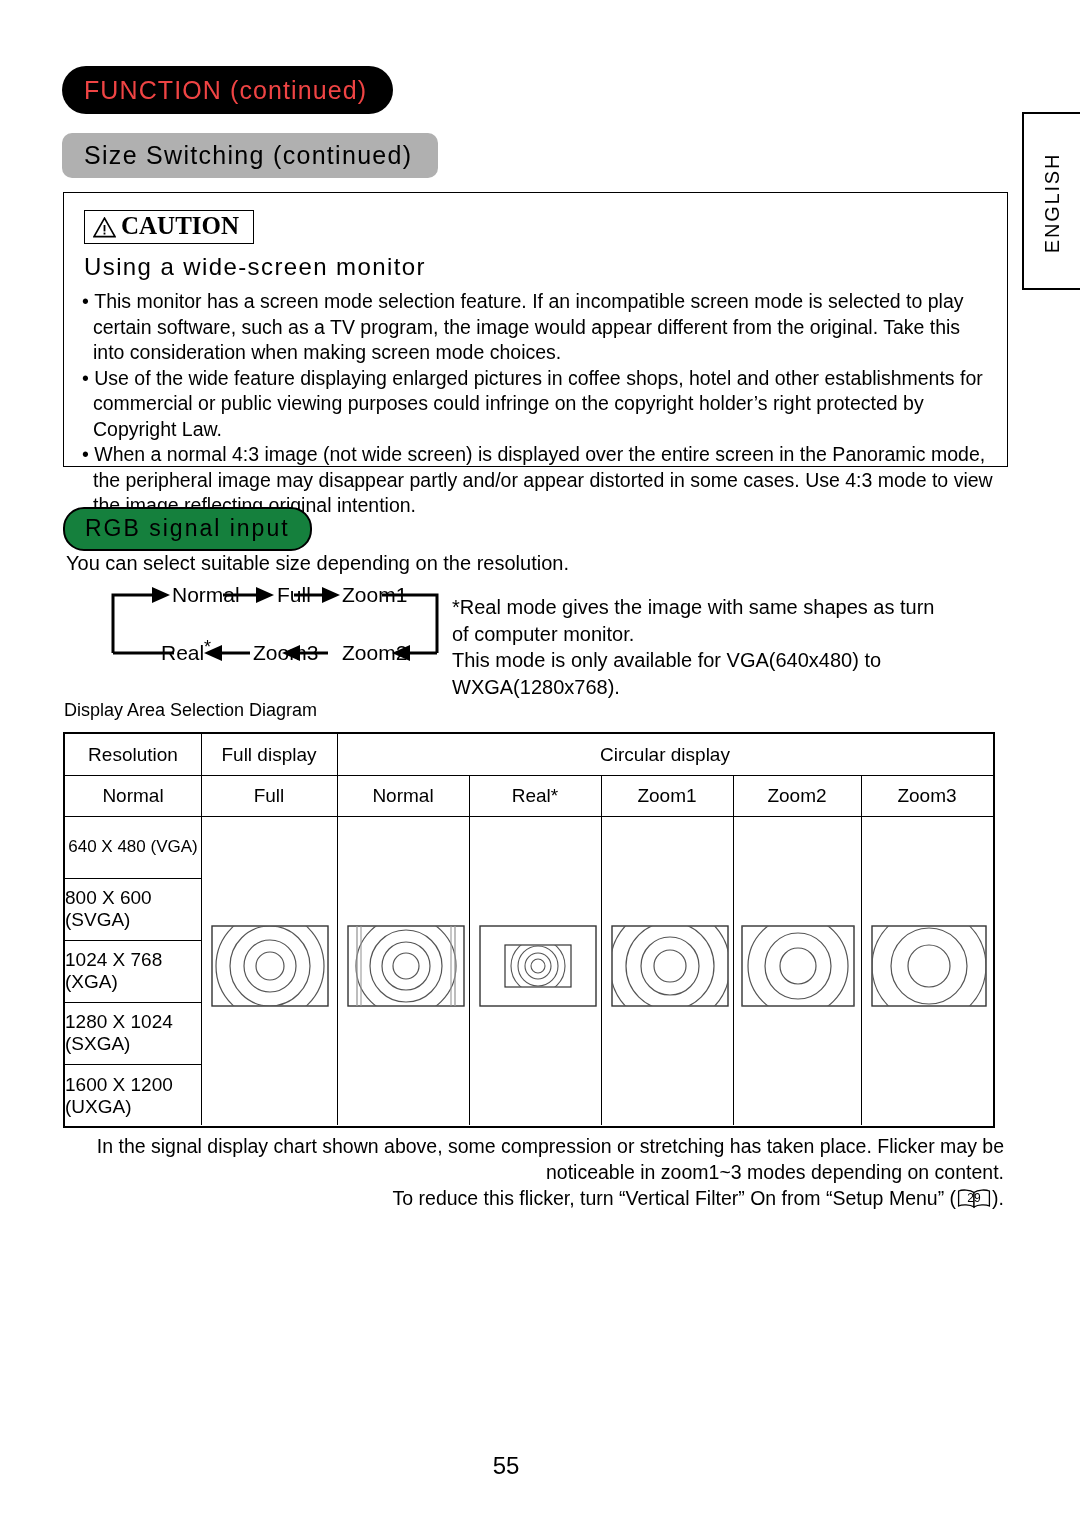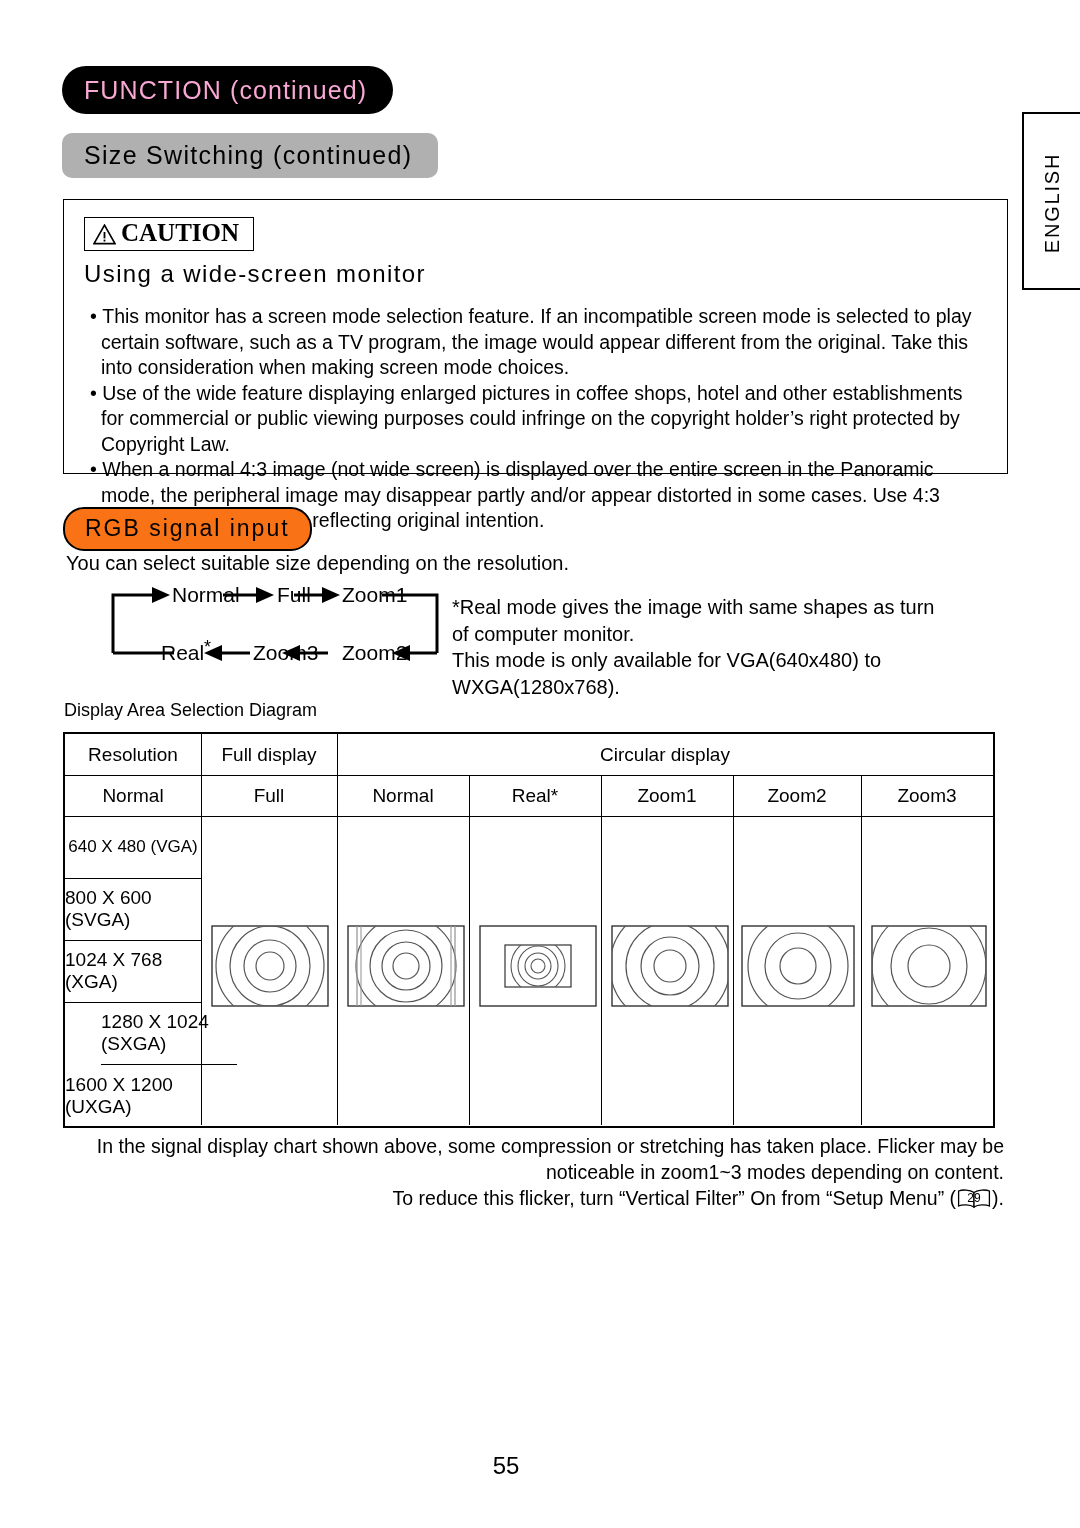--- a/index.html
+++ b/index.html
@@ -11,21 +11,21 @@
     position:relative;
     overflow:hidden;
   }
 
   
   #header-area{position:absolute;left:0;top:0;width:1080px;}
   .pill-black{
     position:absolute;left:62px;top:66px;
     height:48px;line-height:48px;
     padding:0 26px 0 22px;
-    background:#000;color:#f9a8d4;
+    background:#000;color:#ef4444;
     border-radius:26px;
     font-size:25px;letter-spacing:1.1px;
     white-space:nowrap;
   }
   .pill-gray{
     position:absolute;left:62px;top:133px;
     height:45px;line-height:45px;
     padding:0 26px 0 22px;
     background:#b0b0b0;color:#000000;
     border-radius:10px;
@@ -45,21 +45,21 @@
     position:absolute;left:0;top:0;width:178px;height:56px;
     transform:rotate(-90deg);
     transform-origin:0 0;
     translate:0 178px;
     display:flex;align-items:center;justify-content:center;
     font-size:20px;letter-spacing:1.8px;
   }
 
   
   #caution-box{
-    position:absolute;left:63px;top:199px;
+    position:absolute;left:63px;top:192px;
     width:945px;height:275px;
     border:1.5px solid #000;
     box-sizing:border-box;
     background:#fff;
   }
   #caution-badge{
     position:absolute;left:20px;top:17px;
     border:1.5px solid #000;
     padding:2px 14px 4px 8px;
     display:flex;align-items:center;gap:5px;
@@ -67,37 +67,37 @@
     font-weight:bold;font-size:25px;
     line-height:1.05;
   }
   .warn-tri{display:inline-block;width:23px;height:21px;position:relative;top:1px;}
   #caution-subtitle{
     position:absolute;left:20px;top:60px;
     font-size:24px;letter-spacing:1.4px;
   }
   #caution-list{
     position:absolute;left:18px;top:96px;right:12px;
-    margin:8px;padding:0;list-style:none;
+    margin:0;padding:0;list-style:none;
   }
   #caution-list li{
     font-size:19.5px;line-height:25.5px;
     text-indent:-11px;padding-left:11px;
     margin-bottom:0px;
   }
   #caution-list li::before{content:"\2022\00a0";}
 
   
   #rgb-pill{
     position:absolute;left:63px;top:507px;
     height:40px;line-height:38px;
     padding:0 20px;
     border:2.5px solid #000;border-radius:21px;
     font-size:23px;letter-spacing:2px;
-    background:#f97316;white-space:nowrap;
+    background:#15803d;white-space:nowrap;
   }
   #rgb-desc{
     position:absolute;left:66px;top:552px;
     font-size:20px;
   }
 
   
   #flow-diagram{position:absolute;left:110px;top:583px;width:330px;height:78px;}
   #flow-note{
     position:absolute;left:452px;top:594px;
@@ -262,21 +262,21 @@
   <div class="hdr-cell" style="left:136px;top:41px;width:136px;height:41px;">Full</div>
   <div class="hdr-cell" style="left:272px;top:41px;width:132px;height:41px;">Normal</div>
   <div class="hdr-cell" style="left:404px;top:41px;width:132px;height:41px;">Real*</div>
   <div class="hdr-cell" style="left:536px;top:41px;width:132px;height:41px;">Zoom1</div>
   <div class="hdr-cell" style="left:668px;top:41px;width:128px;height:41px;">Zoom2</div>
   <div class="hdr-cell" style="left:796px;top:41px;right:0;height:41px;">Zoom3</div>
 
   <div class="res-cell" style="top:82px;height:62px;border-bottom:1.5px solid #000;">640 X 480 (VGA)</div>
   <div class="res-cell small" style="top:144px;height:62px;border-bottom:1.5px solid #000;">800 X 600 (SVGA)</div>
   <div class="res-cell small" style="top:206px;height:62px;border-bottom:1.5px solid #000;">1024 X 768 (XGA)</div>
-  <div class="res-cell small" style="top:268px;height:62px;border-bottom:1.5px solid #000;margin-left:36px;">1280 X 1024 (SXGA)</div>
+  <div class="res-cell small" style="top:268px;height:62px;border-bottom:1.5px solid #000;">1280 X 1024 (SXGA)</div>
   <div class="res-cell small" style="top:330px;height:63px;">1600 X 1200 (UXGA)</div>
 
   <div class="fig" style="left:146px;width:118px;">
     <svg width="118" height="88" viewBox="0 0 118 88">
       <rect x="1" y="4" width="116" height="80" fill="none" stroke="#333" stroke-width="1.4"></rect>
       <clipPath id="cF">
           <rect x="1" y="4" width="116" height="80"></rect>
         </clipPath>
       <g clip-path="url(#cF)" fill="none" stroke="#555" stroke-width="1.2">
         <circle cx="59" cy="44" r="14"></circle>

